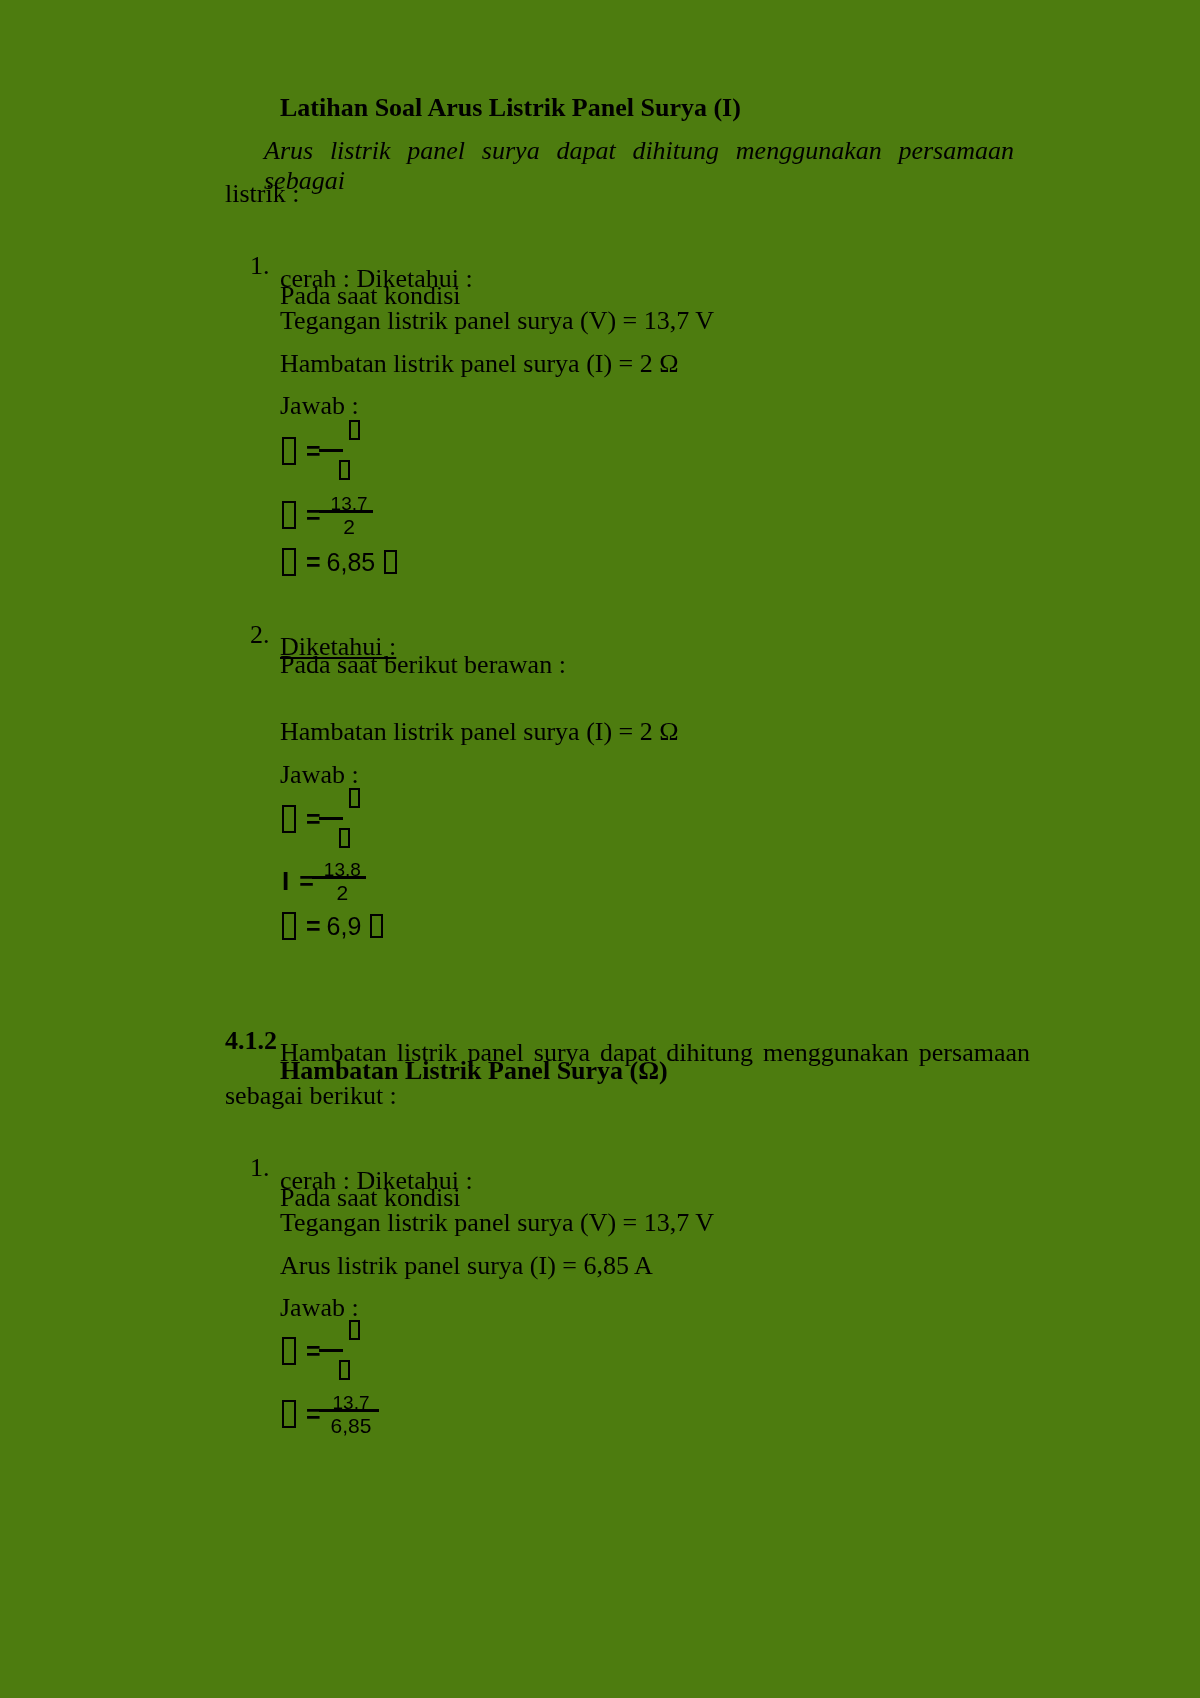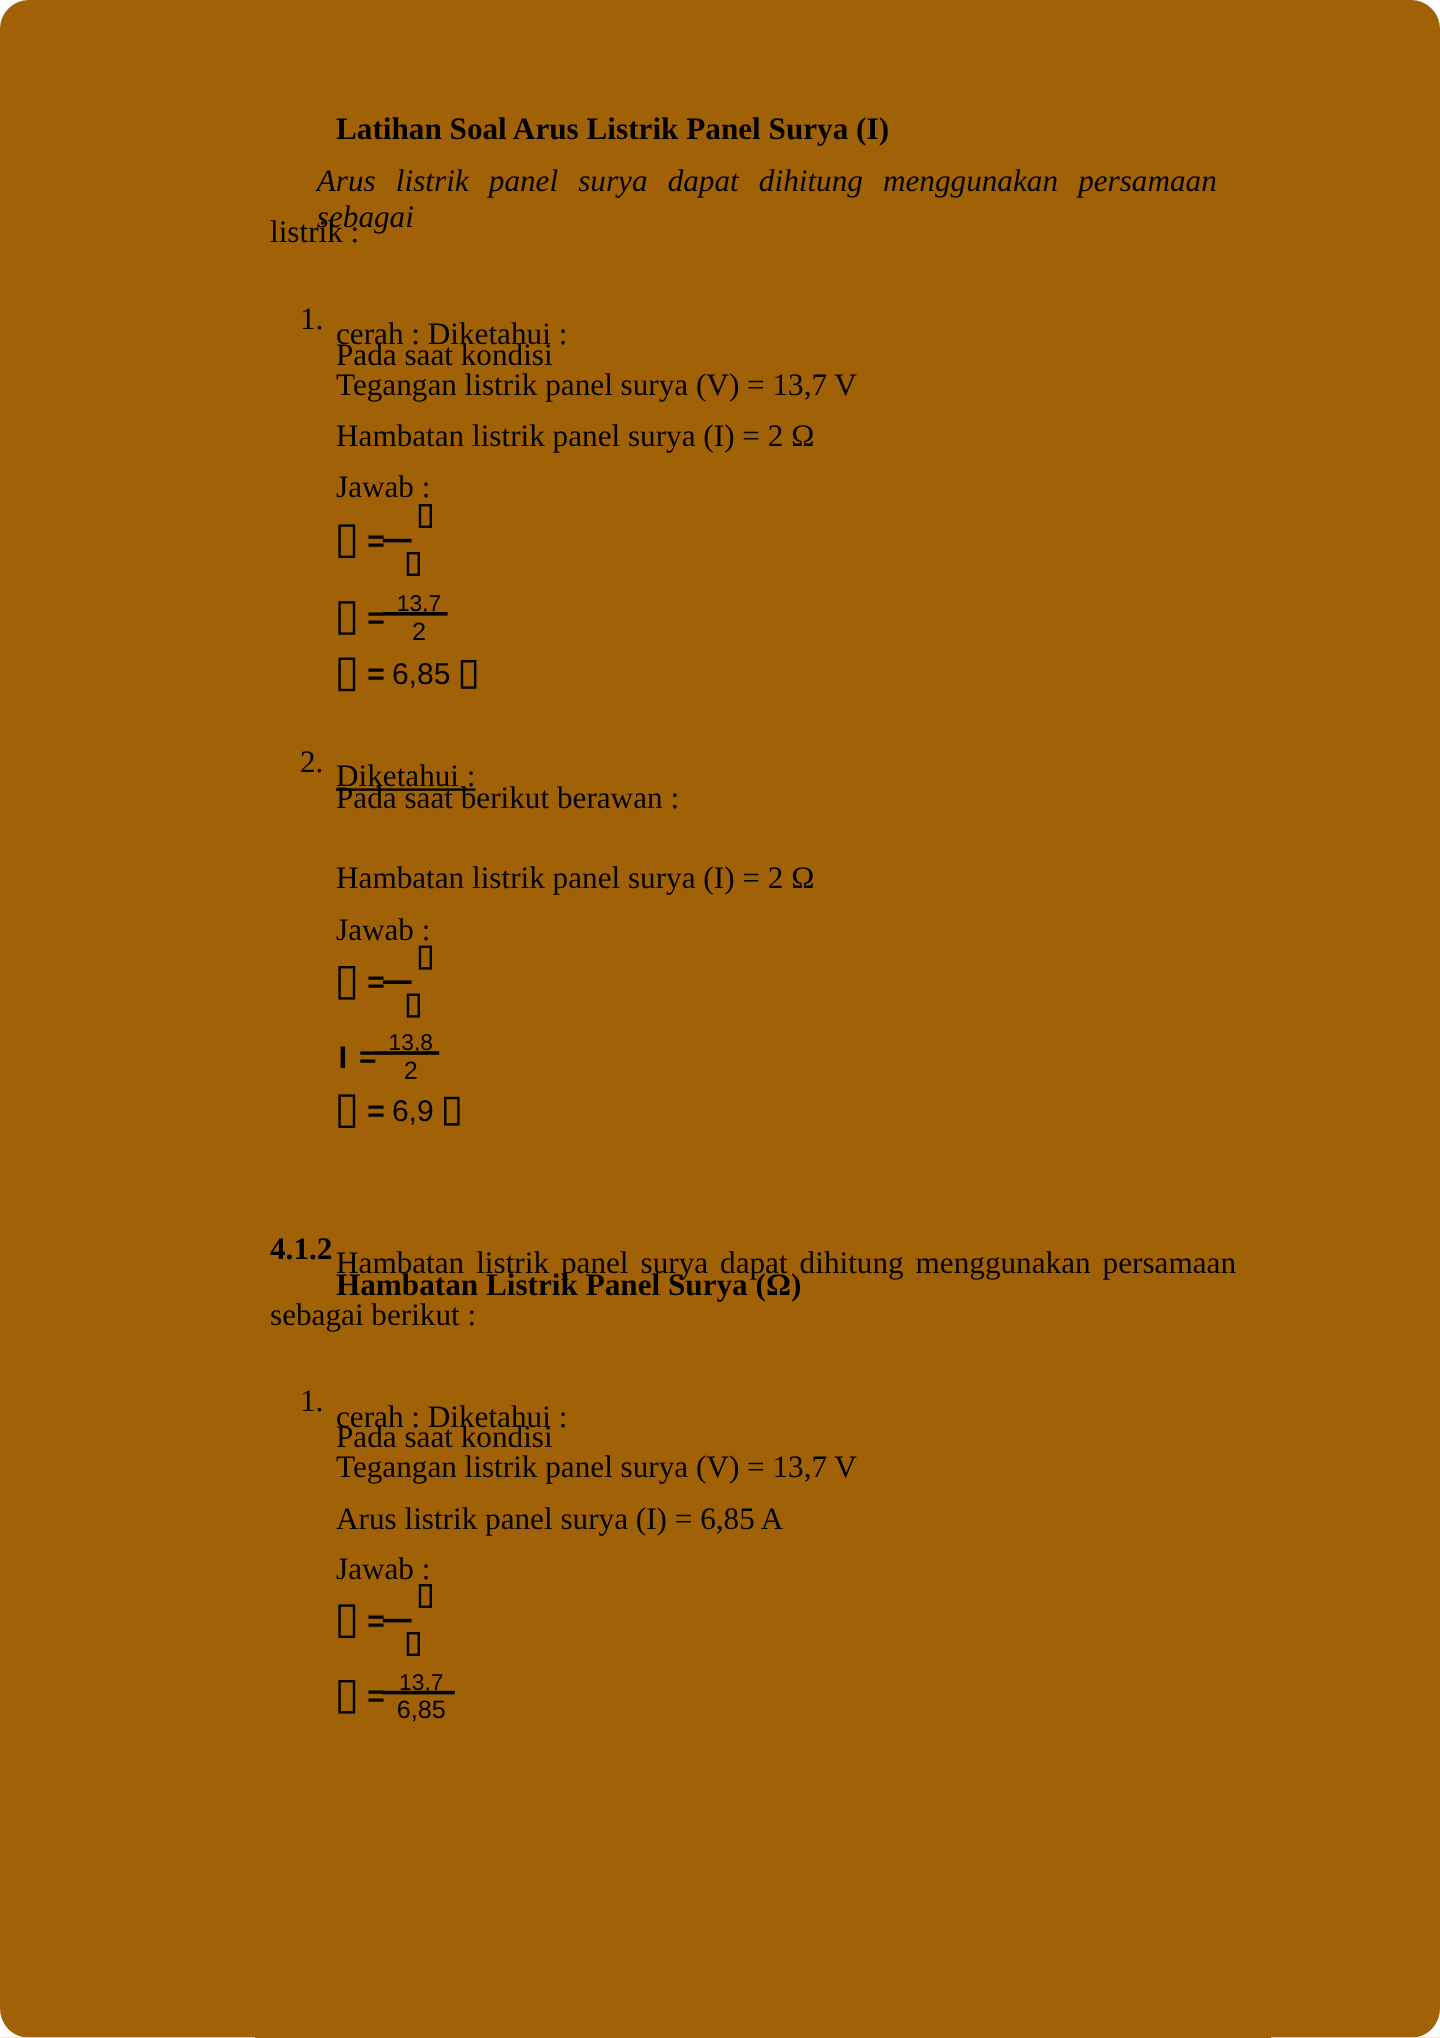--- a/index.html
+++ b/index.html
@@ -4,25 +4,24 @@
 <style>
   html, body {
     margin: 0;
     padding: 0;
     background: #ffffff;
   }
   .page {
     position: relative;
     width: 1200px;
     height: 1698px;
-    background: #a16207;
+    background: #4d7c0f;
     color: #000000;
     font-family: "Liberation Serif", serif;
     overflow: hidden;
-    border-radius: 24px;
   }
   .line {
     position: absolute;
     font-size: 26px;
     line-height: 30px;
     white-space: pre;
     color: #000;
   }
   .bold { font-weight: bold; }
   .justify {

